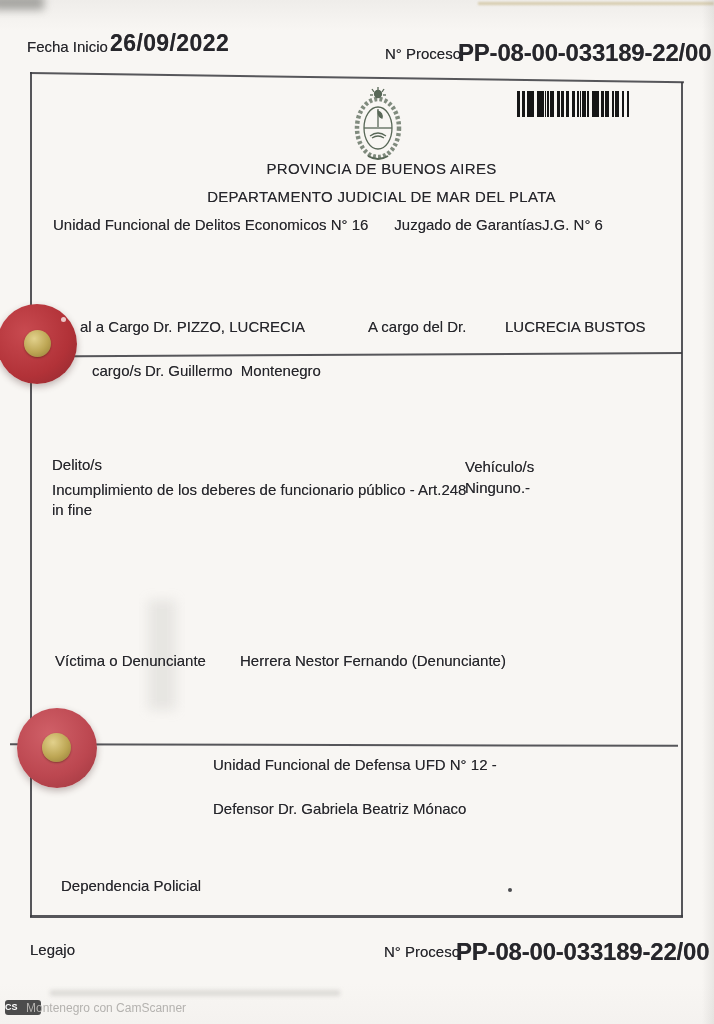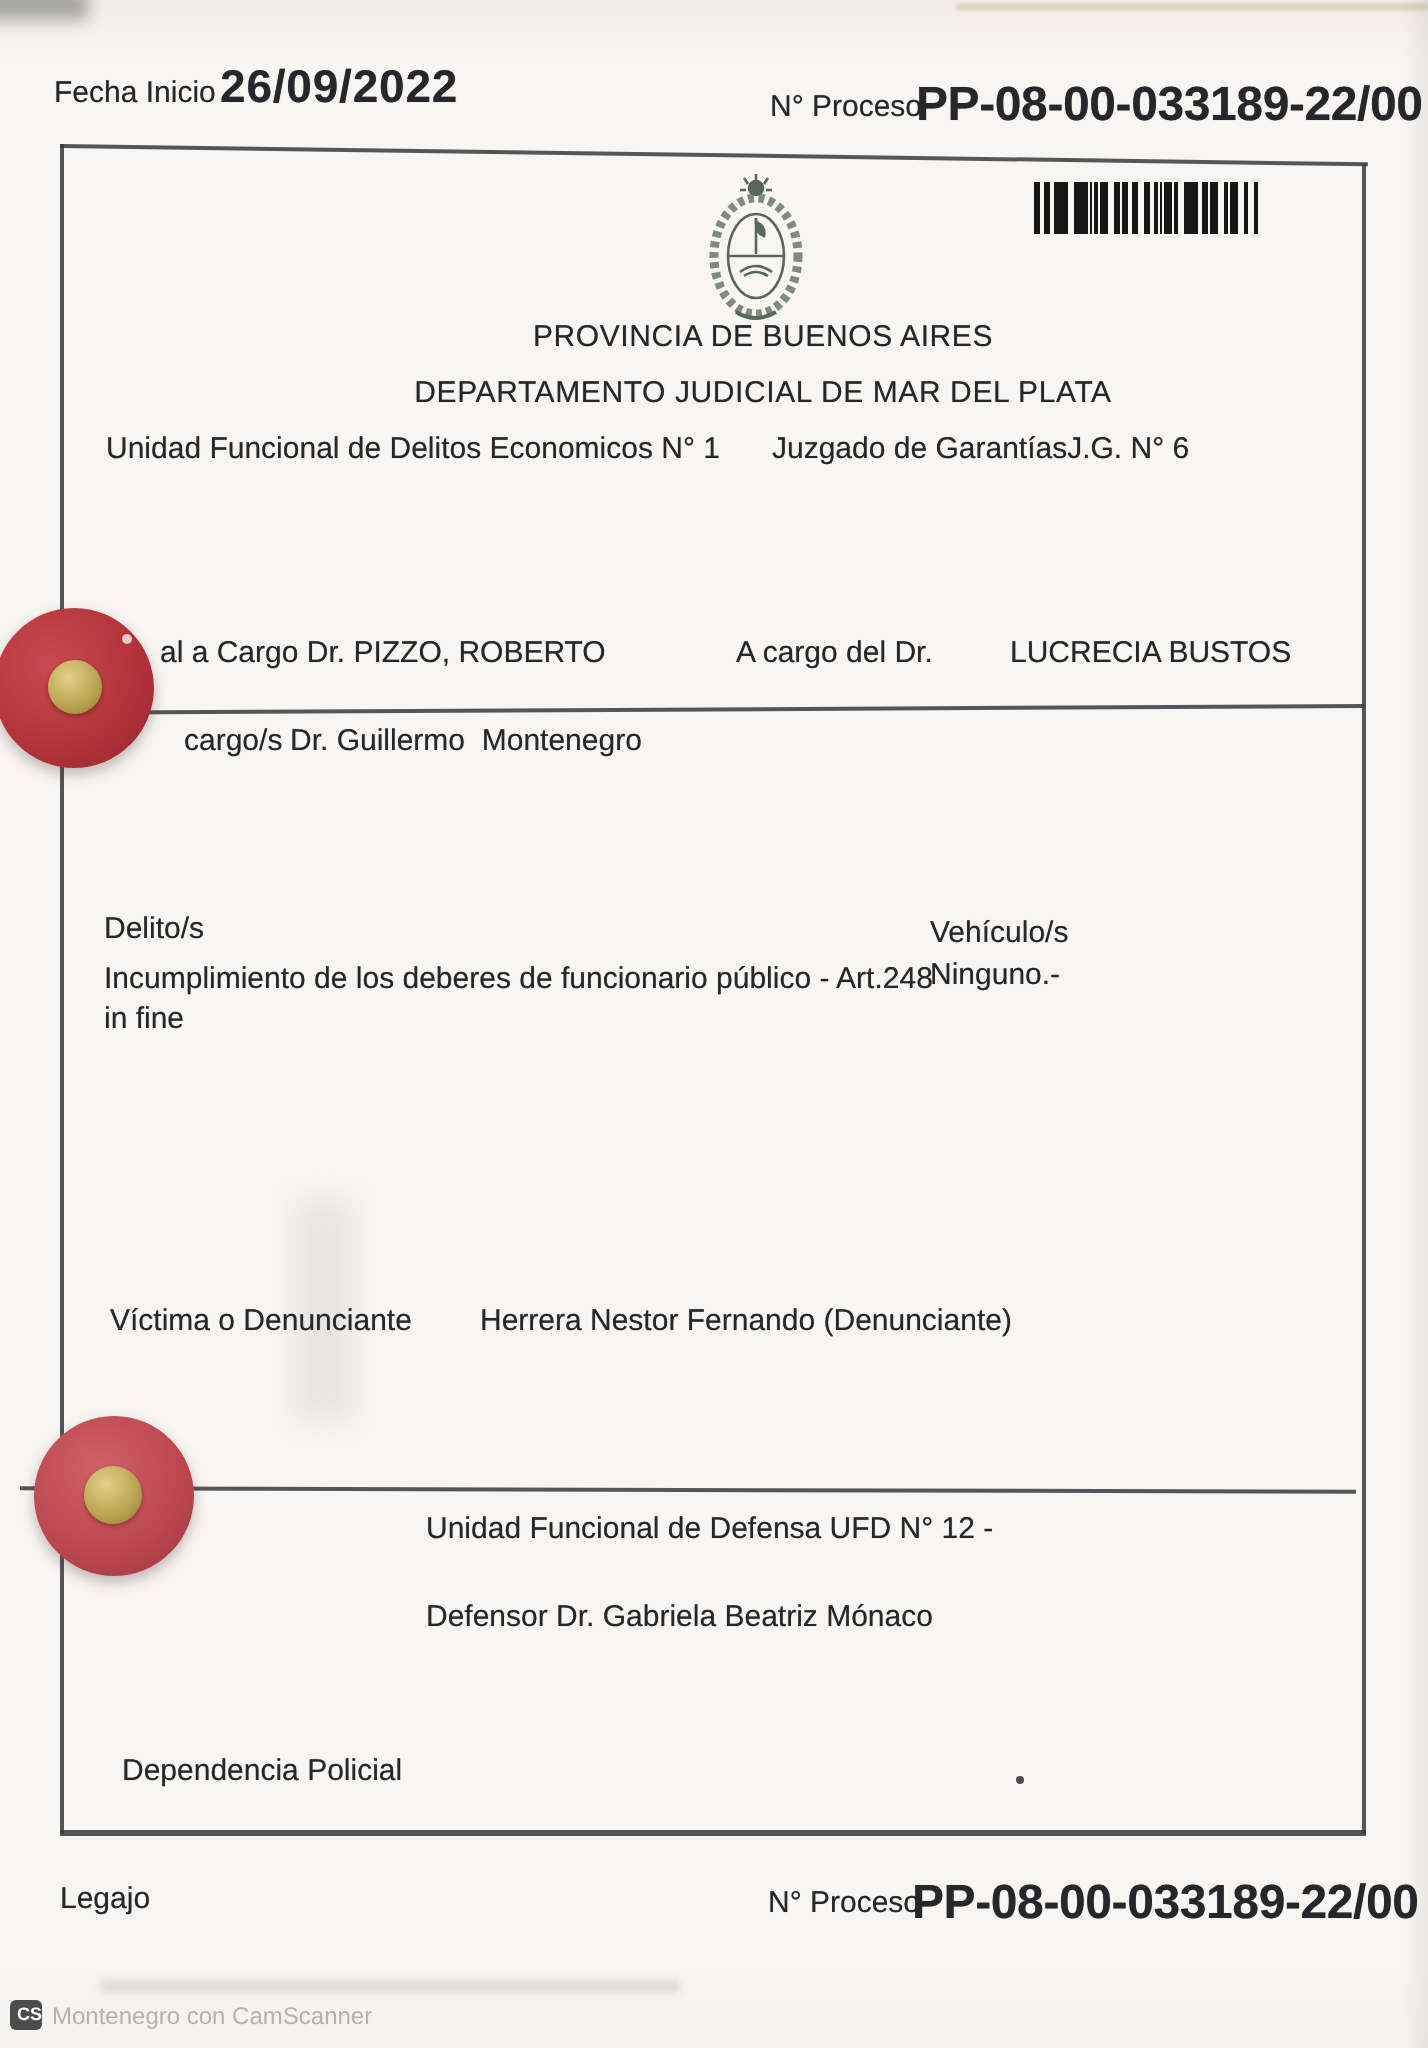--- a/index.html
+++ b/index.html
@@ -31,22 +31,22 @@
   .speck{position:absolute;left:61px;top:317px;width:5px;height:5px;border-radius:50%;background:#f2d9d9;opacity:.9;}
   
   .barcode{position:absolute;left:517px;top:91px;width:112px;height:26px;
     background:
       repeating-linear-gradient(90deg,#161616 0 2px,rgba(0,0,0,0) 2px 5px),
       repeating-linear-gradient(90deg,#161616 0 3px,rgba(0,0,0,0) 3px 11px),
       repeating-linear-gradient(90deg,#161616 0 1px,rgba(0,0,0,0) 1px 7px);
   }
   .dot{position:absolute;left:508px;top:888px;width:4px;height:4px;border-radius:50%;background:#4c4c50;}
   
-  .cs-badge{position:absolute;left:5px;top:1000px;width:16px;height:15px;background:#4c4c4c;border-radius:3px;
-    color:#fff;font-size:9px;font-weight:700;line-height:15px;text-align:right;font-family:"Liberation Sans",sans-serif;}
+  .cs-badge{position:absolute;left:5px;top:1000px;width:36px;height:15px;background:#4c4c4c;border-radius:3px;
+    color:#fff;font-size:9px;font-weight:700;line-height:15px;text-align:left;font-family:"Liberation Sans",sans-serif;}
   .cs-text{position:absolute;left:26px;top:1001px;font-size:12px;color:#b4b2af;text-shadow:none;}
   .emblem{position:absolute;left:346px;top:84px;}
 </style>
 </head>
 <body>
 
 <div class="page">
 
   <div class="smudge-tl"></div>
   <div class="beige-line"></div>
@@ -81,23 +81,23 @@
         <line x1="37" y1="11" x2="40" y2="11"></line>
         <path d="M22 72 q10 6 20 0" stroke-width="2"></path>
       </g>
     </svg>
   </div>
 
   <div class="barcode"></div>
 
   <div class="txt centerline" style="top:160px;">PROVINCIA DE BUENOS AIRES</div>
   <div class="txt centerline" style="top:188px;">DEPARTAMENTO JUDICIAL DE MAR DEL PLATA</div>
-  <div class="txt" style="left:53px;top:216px;"><span>Unidad Funcional de Delitos Economicos N° 1</span><span style="display:inline-block;width:26px;"></span><span>Juzgado de GarantíasJ.G. N° 6</span></div>
+  <div class="txt" style="left:53px;top:216px;"><span>Unidad Funcional de Delitos Economicos N° 16</span><span style="display:inline-block;width:26px;"></span><span>Juzgado de GarantíasJ.G. N° 6</span></div>
 
-  <div class="txt" style="left:80px;top:318px;">al a Cargo Dr. PIZZO, ROBERTO</div>
+  <div class="txt" style="left:80px;top:318px;">al a Cargo Dr. PIZZO, LUCRECIA</div>
   <div class="txt" style="left:368px;top:318px;">A cargo del Dr.</div>
   <div class="txt" style="left:505px;top:318px;">LUCRECIA BUSTOS</div>
 
   <div class="hline" style="left:32px;top:352px;width:650px;height:1.6px;transform:rotate(-0.3deg);transform-origin:right center;"></div>
 
   <div class="txt" style="left:92px;top:362px;">cargo/s</div>
   <div class="txt" style="left:145px;top:362px;">Dr. Guillermo  Montenegro</div>
 
   <div class="txt" style="left:52px;top:456px;">Delito/s</div>
   <div class="txt" style="left:465px;top:458px;">Vehículo/s</div>

